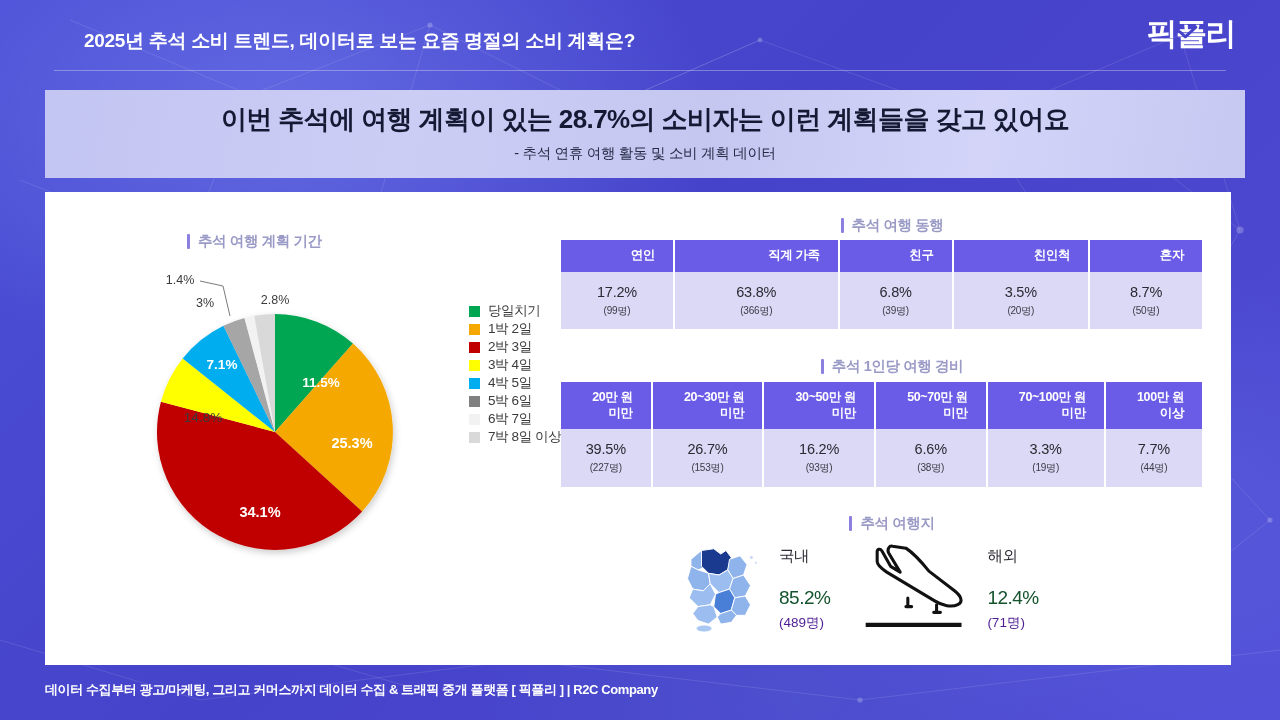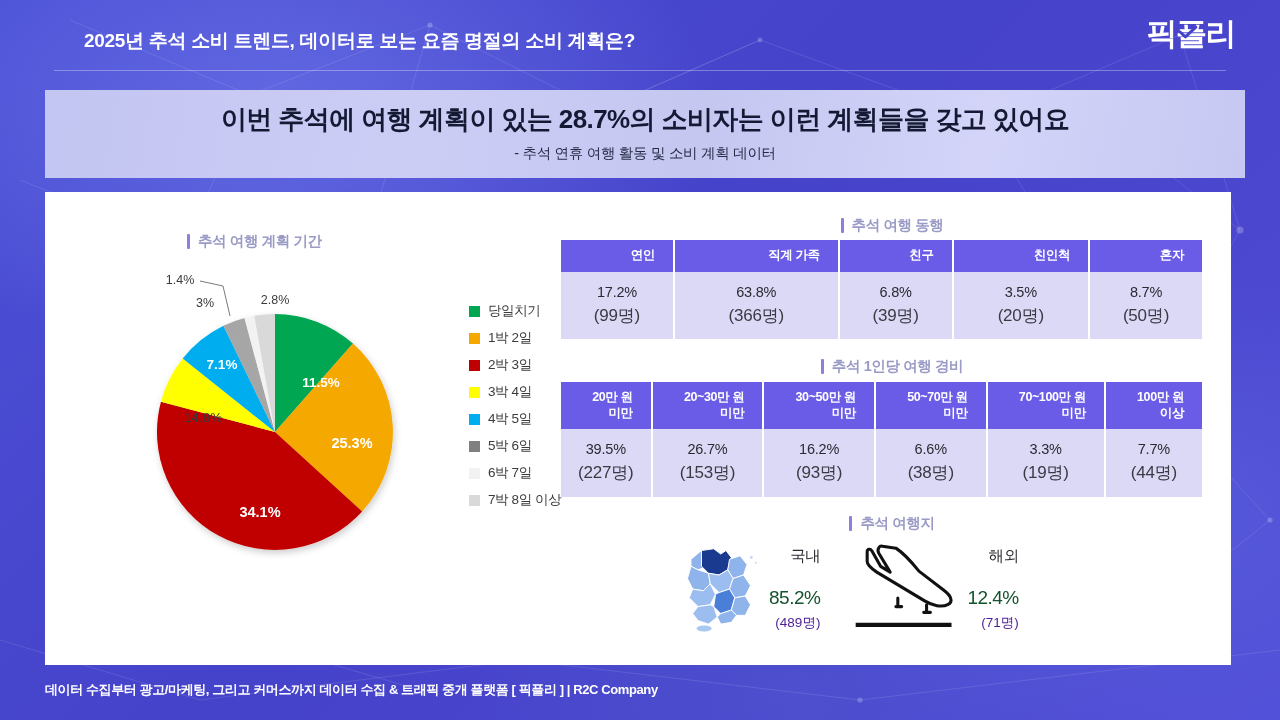--- a/index.html
+++ b/index.html
@@ -79,21 +79,21 @@
     color: #9a9ac6; font-size: 14.5px; font-weight: bold; letter-spacing: -0.4px;
   }
   .sec-bar { width: 3px; height: 15px; background: #8b7fe0; border-radius: 1px; display:block; }
 
   
   .pie-wrap { position: absolute; left: 0; top: 0; width: 520px; height: 473px; }
   .pie-head { position: absolute; left: 142px; top: 40px; }
   .pie-svg { position: absolute; left: 105px; top: 80px; }
   .legend {
     position: absolute; left: 424px; top: 110px;
-    display: flex; flex-direction: column; gap: 9px;
+    display: flex; flex-direction: column; gap: 0;
   }
   .legend-item { display: flex; align-items: center; gap: 8px; }
   .legend-swatch { width: 11px; height: 11px; flex: 0 0 auto; }
   .legend-label { font-size: 13.5px; color: #3b3b3b; letter-spacing: -0.4px; white-space: nowrap; }
 
   
   .right { position: absolute; left: 508px; top: 0; width: 678px; height: 473px; }
 
   .tbl-head-1 { position: absolute; left: 0; top: 24px; width: 100%; display: flex; justify-content: center; }
   .tbl-1 { position: absolute; left: 6px; top: 48px; width: 645px; }
@@ -106,28 +106,28 @@
     background: #6b5ce8; color: #ffffff;
     font-size: 12.5px; font-weight: bold; letter-spacing: -0.4px;
     padding: 8px 18px; text-align: right; line-height: 1.25;
     vertical-align: middle;
   }
   table td {
     background: #dcd9f6; color: #2a2a32;
     font-size: 14.5px; text-align: center; letter-spacing: -0.2px;
     padding: 10px 2px 11px; line-height: 1.45;
   }
-  table td .cnt { display: block; font-size: 17px; color: #3a3a44; margin-top: 1px; }
+  table td .cnt { display: block; font-size: 10px; color: #3a3a44; margin-top: 1px; }
 
   
   .dest {
     position: absolute; left: 120px; top: 348px;
     display: flex; align-items: flex-start; gap: 28px;
   }
-  .dest-block { display: flex; align-items: flex-start; gap: 4px; text-align: right; }
+  .dest-block { display: flex; align-items: flex-start; gap: 14px; }
   .dest-figure { width: 92px; height: 92px; position: relative; flex: 0 0 auto; }
   .dest-text { padding-top: 6px; }
   .dest-name { font-size: 15.5px; color: #2b2b33; letter-spacing: -0.4px; }
   .dest-pct { font-size: 19px; color: #14532d; margin-top: 20px; letter-spacing: -0.5px; }
   .dest-cnt { font-size: 13.5px; color: #4c1d95; margin-top: 5px; }
   .plane-fig { width: 115px; height: 92px; position: relative; flex: 0 0 auto; }
 
   
   .footer {
     position: absolute; left: 0; bottom: 0; width: 1280px; height: 55px;

